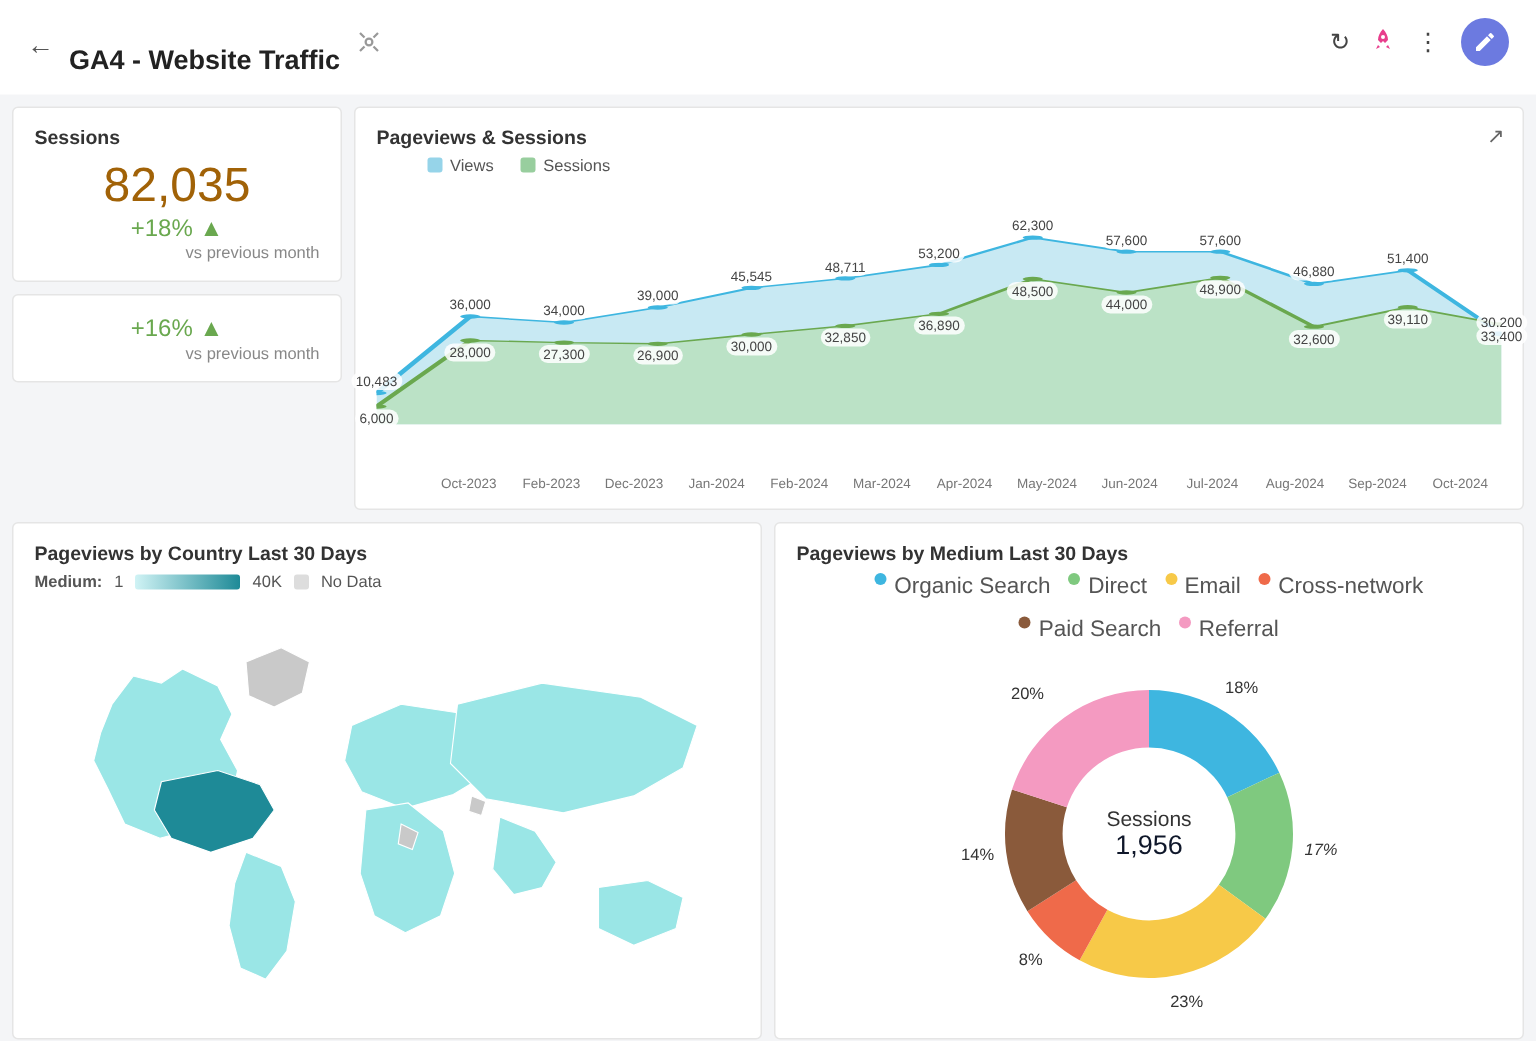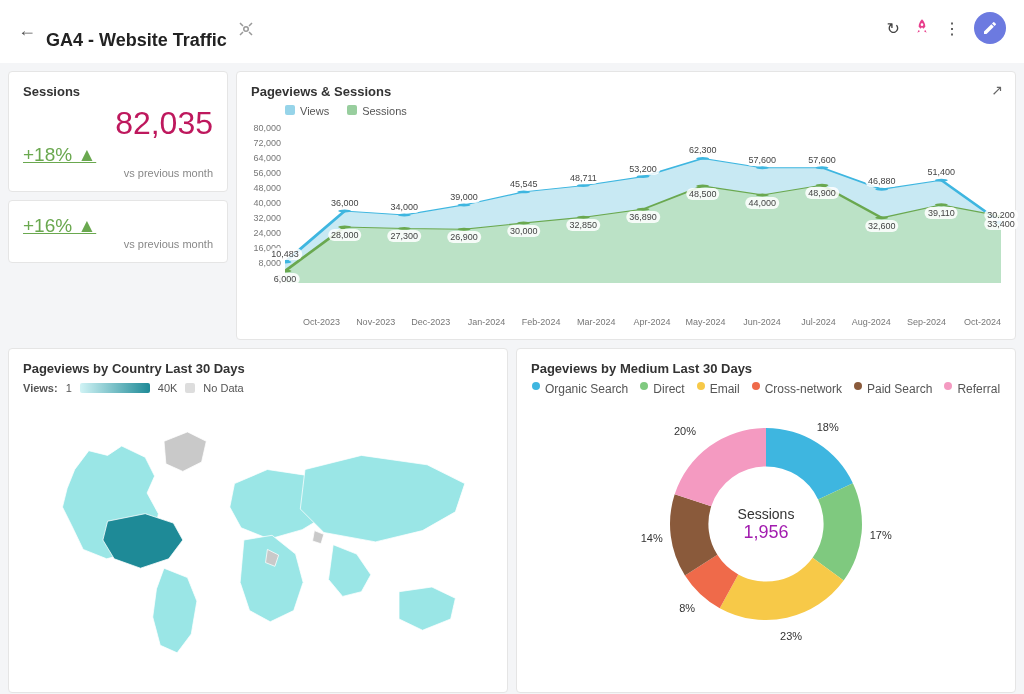--- a/index.html
+++ b/index.html
@@ -12,48 +12,48 @@
   .title-icon { color: #999; font-size: 16px; }
   .subtitle { font-size: 12px; color: #555; margin-top: 4px; }
   .header-actions { display: flex; align-items: center; gap: 14px; margin-top: 2px; }
   .action-icon { cursor: pointer; font-size: 16px; color: #444; }
   .rocket { color: #e83e8c; }
   .edit-btn { width: 32px; height: 32px; border-radius: 50%; background: #6c7ae0; display: flex; align-items: center; justify-content: center; cursor: pointer; }
   .edit-btn svg { fill: #fff; }
   .grid { display: grid; grid-template-columns: 220px 1fr; gap: 8px; padding: 8px; }
   .card { background: #fff; border: 1px solid #e5e5e5; border-radius: 4px; padding: 12px 14px; position: relative; }
   .card-title { font-size: 13px; font-weight: 600; color: #333; margin-bottom: 6px; }
-  .big-num { font-size: 32px; font-weight: 400; color: #be185d; text-align: right; margin-top: 6px; }
-  .delta { color: #6aa84f; font-size: 19px; font-weight: 500; text-align: left; margin-top: 2px; text-decoration: underline; }
+  .big-num { font-size: 32px; font-weight: 400; color: #a16207; text-align: center; margin-top: 6px; }
+  .delta { color: #6aa84f; font-size: 16px; font-weight: 500; text-align: center; margin-top: 2px; }
   .delta-sub { color: #888; font-size: 11px; text-align: right; margin-top: 1px; }
   .stack { display: flex; flex-direction: column; gap: 8px; }
   .chart-card { grid-column: 2; position: relative; }
   .expand-icon { position: absolute; top: 10px; right: 12px; cursor: pointer; color: #666; font-size: 14px; }
   .legend-row { display: flex; gap: 18px; margin: 4px 0 6px 34px; font-size: 11px; color: #555; }
   .legend-item { display: flex; align-items: flex-start; gap: 5px; }
   .sq { width: 10px; height: 10px; border-radius: 2px; }
   .views-sq { background: #96d4e9; }
   .sess-sq { background: #98ce9e; }
   .area-chart { position: relative; height: 190px; display: flex; }
   .y-axis { display: flex; flex-direction: column; justify-content: space-between; font-size: 9px; color: #777; width: 34px; text-align: right; padding-right: 4px; height: 160px; }
   .plot { flex: 1; position: relative; height: 160px; }
   .x-axis { display: flex; font-size: 9px; color: #777; margin-left: 34px; margin-top: 4px; }
-  .x-tick { flex: 1; text-align: right; }
+  .x-tick { flex: 1; text-align: center; }
   .data-label { position: absolute; font-size: 9px; color: #444; background: rgba(255,255,255,0.85); padding: 1px 3px; border-radius: 6px; transform: translateX(-50%); white-space: nowrap; text-align: right; }
   .bottom-row { display: grid; grid-template-columns: 1fr 1fr; gap: 8px; padding: 0 8px 8px 8px; }
   .map-legend { display: flex; align-items: center; gap: 8px; font-size: 11px; color: #555; margin-bottom: 6px; }
   .gradient-bar { width: 70px; height: 10px; background: linear-gradient(to right, #d0f3f5, #1e8a97); border-radius: 2px; }
   .nodata-sq { width: 10px; height: 10px; background: #ddd; border-radius: 2px; }
   .map-area { height: 280px; display: flex; align-items: center; justify-content: center; }
-  .donut-legend { display: flex; flex-wrap: wrap; gap: 12px; font-size: 12px; color: #555; justify-content: center; margin-top: 6px; margin-bottom: 8px; }
+  .donut-legend { display: flex; flex-wrap: wrap; gap: 12px; font-size: 15px; color: #555; justify-content: center; margin-top: 6px; margin-bottom: 8px; }
   .dot { width: 8px; height: 8px; border-radius: 50%; display: inline-block; }
   .donut-wrap { position: relative; width: 240px; height: 240px; margin: 0 auto; }
   .donut-center { position: absolute; top: 50%; left: 50%; transform: translate(-50%,-50%); text-align: center; }
   .donut-center-lbl { font-size: 14px; color: #333; }
-  .donut-center-val { font-size: 18px; color: #a21caf; }
+  .donut-center-val { font-size: 18px; color: #0f172a; }
   .slice-lbl { position: absolute; font-size: 11px; color: #333; transform: translate(-50%,-50%); }
 </style>
 </head>
 <body>
 
 <div class="header">
   <div class="header-left">
     <div class="title-row">
       <span class="back-arrow">←</span>
       <span class="page-title">GA4 - Website Traffic</span>
@@ -102,33 +102,20 @@
       <div class="legend-item">
           <span class="sq views-sq"></span>
           <span>Views</span>
         </div>
       <div class="legend-item">
           <span class="sq sess-sq"></span>
           <span>Sessions</span>
         </div>
     </div>
     <div class="area-chart">
-      <div class="y-axis" id="y-axis">
-          <div>80,000</div>
-          <div>72,000</div>
-          <div>64,000</div>
-          <div>56,000</div>
-          <div>48,000</div>
-          <div>40,000</div>
-          <div>32,000</div>
-          <div>24,000</div>
-          <div>16,000</div>
-          <div>8,000</div>
-          <div>0</div>
-        </div>
       <div class="plot" id="plot">
         <svg id="area-svg" width="100%" height="100%" viewBox="0 0 100 100" preserveAspectRatio="none">
             <path d="M0,100 L0,86.89625 L8.333333333333332,55 L16.666666666666664,57.5 L25,51.25 L33.33333333333333,43.06875 L41.66666666666667,39.11125 L50,33.5 L58.333333333333336,22.125 L66.66666666666666,28 L75,28 L83.33333333333334,41.400000000000006 L91.66666666666666,35.75 L100,62.25 L100,100 Z" fill="#c2e7f2" opacity="0.9"></path>
             <path d="M0,100 L0,92.5 L8.333333333333332,65 L16.666666666666664,65.875 L25,66.375 L33.33333333333333,62.5 L41.66666666666667,58.9375 L50,53.8875 L58.333333333333336,39.37500000000001 L66.66666666666666,44.99999999999999 L75,38.87500000000001 L83.33333333333334,59.25 L91.66666666666666,51.1125 L100,58.25 L100,100 Z" fill="#b8e0bd" opacity="0.85"></path>
             <path d="M0,86.89625 L8.333333333333332,55 L16.666666666666664,57.5 L25,51.25 L33.33333333333333,43.06875 L41.66666666666667,39.11125 L50,33.5 L58.333333333333336,22.125 L66.66666666666666,28 L75,28 L83.33333333333334,41.400000000000006 L91.66666666666666,35.75 L100,62.25 " fill="none" stroke="#3eb6e0" stroke-width="0.6"></path>
             <path d="M0,92.5 L8.333333333333332,65 L16.666666666666664,65.875 L25,66.375 L33.33333333333333,62.5 L41.66666666666667,58.9375 L50,53.8875 L58.333333333333336,39.37500000000001 L66.66666666666666,44.99999999999999 L75,38.87500000000001 L83.33333333333334,59.25 L91.66666666666666,51.1125 L100,58.25 " fill="none" stroke="#6aa84f" stroke-width="0.6"></path>
             <circle cx="0" cy="86.89625" r="0.9" fill="#3eb6e0"></circle>
             <circle cx="8.333333333333332" cy="55" r="0.9" fill="#3eb6e0"></circle>
             <circle cx="16.666666666666664" cy="57.5" r="0.9" fill="#3eb6e0"></circle>
             <circle cx="25" cy="51.25" r="0.9" fill="#3eb6e0"></circle>
@@ -152,41 +139,41 @@
             <circle cx="66.66666666666666" cy="44.99999999999999" r="0.9" fill="#6aa84f"></circle>
             <circle cx="75" cy="38.87500000000001" r="0.9" fill="#6aa84f"></circle>
             <circle cx="83.33333333333334" cy="59.25" r="0.9" fill="#6aa84f"></circle>
             <circle cx="91.66666666666666" cy="51.1125" r="0.9" fill="#6aa84f"></circle>
             <circle cx="100" cy="58.25" r="0.9" fill="#6aa84f"></circle>
           </svg>
       <div class="data-label" style="left: 0%; top: calc(86.8962% - 14px);">10,483</div><div class="data-label" style="left: 8.33333%; top: calc(55% - 14px);">36,000</div><div class="data-label" style="left: 16.6667%; top: calc(57.5% - 14px);">34,000</div><div class="data-label" style="left: 25%; top: calc(51.25% - 14px);">39,000</div><div class="data-label" style="left: 33.3333%; top: calc(43.0688% - 14px);">45,545</div><div class="data-label" style="left: 41.6667%; top: calc(39.1112% - 14px);">48,711</div><div class="data-label" style="left: 50%; top: calc(33.5% - 14px);">53,200</div><div class="data-label" style="left: 58.3333%; top: calc(22.125% - 14px);">62,300</div><div class="data-label" style="left: 66.6667%; top: calc(28% - 14px);">57,600</div><div class="data-label" style="left: 75%; top: calc(28% - 14px);">57,600</div><div class="data-label" style="left: 83.3333%; top: calc(41.4% - 14px);">46,880</div><div class="data-label" style="left: 91.6667%; top: calc(35.75% - 14px);">51,400</div><div class="data-label" style="left: 100%; top: calc(62.25% - 14px);">30,200</div><div class="data-label" style="left: 0%; top: calc(92.5% + 2px);">6,000</div><div class="data-label" style="left: 8.33333%; top: calc(65% + 2px);">28,000</div><div class="data-label" style="left: 16.6667%; top: calc(65.875% + 2px);">27,300</div><div class="data-label" style="left: 25%; top: calc(66.375% + 2px);">26,900</div><div class="data-label" style="left: 33.3333%; top: calc(62.5% + 2px);">30,000</div><div class="data-label" style="left: 41.6667%; top: calc(58.9375% + 2px);">32,850</div><div class="data-label" style="left: 50%; top: calc(53.8875% + 2px);">36,890</div><div class="data-label" style="left: 58.3333%; top: calc(39.375% + 2px);">48,500</div><div class="data-label" style="left: 66.6667%; top: calc(45% + 2px);">44,000</div><div class="data-label" style="left: 75%; top: calc(38.875% + 2px);">48,900</div><div class="data-label" style="left: 83.3333%; top: calc(59.25% + 2px);">32,600</div><div class="data-label" style="left: 91.6667%; top: calc(51.1125% + 2px);">39,110</div><div class="data-label" style="left: 100%; top: calc(58.25% + 2px);">33,400</div></div>
     </div>
     <div class="x-axis" id="x-axis">
         <div class="x-tick">Oct-2023</div>
-        <div class="x-tick">Nov-2023</div>
+        <div class="x-tick">Feb-2023</div>
         <div class="x-tick">Dec-2023</div>
         <div class="x-tick">Jan-2024</div>
         <div class="x-tick">Feb-2024</div>
         <div class="x-tick">Mar-2024</div>
         <div class="x-tick">Apr-2024</div>
         <div class="x-tick">May-2024</div>
         <div class="x-tick">Jun-2024</div>
         <div class="x-tick">Jul-2024</div>
         <div class="x-tick">Aug-2024</div>
         <div class="x-tick">Sep-2024</div>
         <div class="x-tick">Oct-2024</div>
       </div>
   </div>
 </div>
 
 <div class="bottom-row">
   <div class="card">
     <div class="card-title">Pageviews by Country Last 30 Days</div>
     <div class="map-legend">
-      <strong>Views:</strong>
+      <strong>Medium:</strong>
       <span>1</span>
       <span class="gradient-bar"></span>
       <span>40K</span>
       <span class="nodata-sq"></span>
       <span>No Data</span>
     </div>
     <div class="map-area">
       <svg viewBox="0 0 500 260" width="100%" height="100%">
         <g fill="#9ae6e6" stroke="#fff" stroke-width="0.8">
 
@@ -242,21 +229,21 @@
           <path d="M30.7298530359314,85.05226720175455 A40,40 0 0 1 16.226882979919395,71.43307179915986 L29.73612978795164,62.85984307949592 A24,24 0 0 0 38.43791182155884,71.03136032105273 Z" fill="#ef6a4a"></path>
           <path d="M16.226882979919395,71.43307179915986 A40,40 0 0 1 11.957739348193861,37.639320225002095 L27.174643608916316,42.583592135001254 A24,24 0 0 0 29.73612978795164,62.85984307949592 Z" fill="#8a5a3b"></path>
           <path d="M11.957739348193861,37.639320225002095 A40,40 0 0 1 49.99999999999999,10 L49.99999999999999,26 A24,24 0 0 0 27.174643608916316,42.583592135001254 Z" fill="#f49ac1"></path>
         </svg>
       <div class="donut-center">
         <div class="donut-center-lbl">Sessions</div>
         <div class="donut-center-val">1,956</div>
       </div>
       <div id="slice-labels">
           <div class="slice-lbl" style="left: 181.727px; top: 22.7334px;">18%</div>
-          <div class="slice-lbl" style="left: 234.689px; top: 130.841px;">17%</div>
+          <div class="slice-lbl" style="left: 234.689px; top: 130.841px; font-style: italic;">17%</div>
           <div class="slice-lbl" style="left: 145.13px; top: 232.426px;">23%</div>
           <div class="slice-lbl" style="left: 41.1402px; top: 203.977px;">8%</div>
           <div class="slice-lbl" style="left: 5.70839px; top: 134.438px;">14%</div>
           <div class="slice-lbl" style="left: 39px; top: 26.8012px;">20%</div>
         </div>
     </div>
   </div>
 </div>
 
 </body></html>

